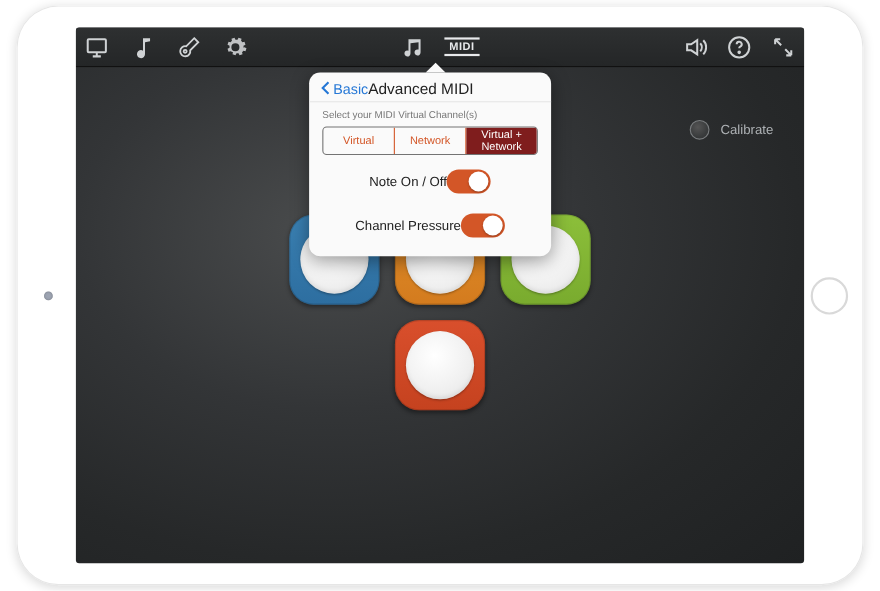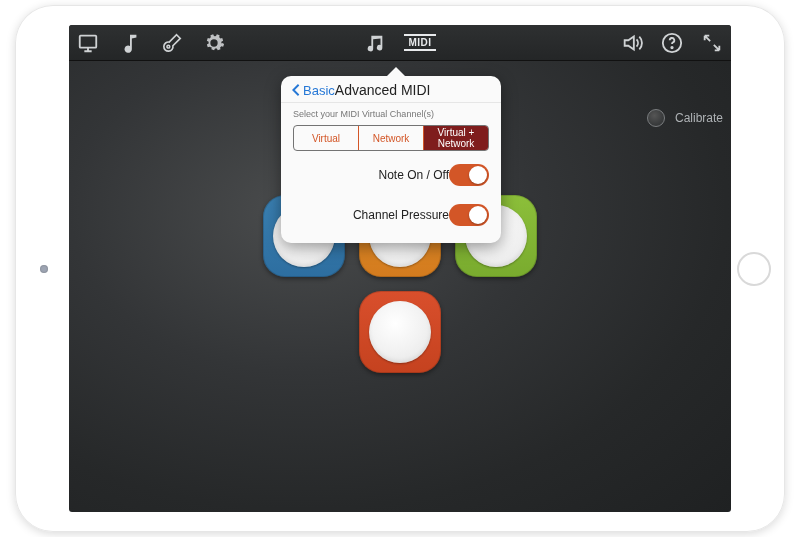--- a/index.html
+++ b/index.html
@@ -9,37 +9,37 @@
 .home-btn{position:absolute;right:14px;top:50%;transform:translateY(-50%);width:34px;height:34px;border-radius:50%;border:2px solid #d9d9d9;background:#fff}
 .screen{position:absolute;left:54px;top:20px;right:54px;bottom:20px;background:radial-gradient(ellipse at 35% 38%,#4a4c4d 0%,#333537 38%,#262829 70%,#1f2122 100%);border-radius:3px;overflow:hidden}
 .toolbar{height:36px;background:linear-gradient(#2e3031,#242627);display:flex;align-items:center;padding:0 8px;border-bottom:1px solid #111}
 .tb-left,.tb-center,.tb-right{display:flex;align-items:center;gap:20px}
 .tb-left{flex:1}
 .tb-center{flex:0 0 auto;gap:18px}
 .tb-right{flex:1;justify-content:flex-end;gap:18px}
 .icon{color:#cfd2d4;display:inline-flex;align-items:center;justify-content:center;width:22px;height:22px;cursor:pointer}
 .icon svg{width:100%;height:100%}
 .midi-icon{font-size:10px;font-weight:700;letter-spacing:0.5px;color:#e8eaec;padding:1px 3px;border-top:2px solid #e8eaec;border-bottom:2px solid #e8eaec;width:32px;text-align:center;line-height:11px}
-.popover{position:absolute;left:212px;top:51px;width:220px;background:#fafafa;border-radius:10px;box-shadow:0 4px 16px rgba(0,0,0,0.4);font-size:12px;color:#333}
+.popover{position:absolute;left:212px;top:41px;width:220px;background:#fafafa;border-radius:10px;box-shadow:0 4px 16px rgba(0,0,0,0.4);font-size:12px;color:#333}
 .popover::before{content:"";position:absolute;top:-9px;left:106px;border:9px solid transparent;border-bottom-color:#fafafa;border-top:none}
 .pop-header{display:flex;align-items:center;padding:6px 10px 4px;border-bottom:1px solid #e6e6e6}
 .back-btn{display:flex;align-items:center;color:#2678d6;font-size:13px;cursor:pointer;gap:2px}
 .back-btn svg{width:10px;height:14px}
 .pop-title{font-size:14px;color:#222;}
 .pop-body{padding:6px 12px 12px}
 .subtitle{font-size:9px;color:#777;margin-bottom:6px}
 .seg{display:flex;border:1px solid #737373;border-radius:4px;overflow:hidden;height:26px}
 .seg-item{flex:1;display:flex;align-items:center;justify-content:center;font-size:10px;color:#d35627;border-right:1px solid #d35627;cursor:pointer;padding:0 4px;text-align:center}
 .seg-item:last-child{border-right:none}
 .seg-item.active{background:#7f1d1d;color:#fff}
-.setting-row{display:flex;align-items:center;justify-content:flex-end;height:32px;margin-top:8px}
+.setting-row{display:flex;align-items:center;justify-content:center;height:32px;margin-top:8px}
 .setting-label{font-size:12px;color:#222}
 .switch{position:relative;width:40px;height:22px;background:#d35627;border-radius:11px;cursor:pointer}
 .switch::after{content:"";position:absolute;right:2px;top:2px;width:18px;height:18px;background:#fff;border-radius:50%;box-shadow:0 1px 2px rgba(0,0,0,0.3)}
-.calibrate{position:absolute;right:8px;top:84px;display:flex;align-items:center;gap:10px;color:#aeb2b5;font-size:12px}
+.calibrate{position:absolute;right:28px;top:84px;display:flex;align-items:center;gap:10px;color:#aeb2b5;font-size:12px}
 .cal-circle{width:18px;height:18px;border-radius:50%;border:1px solid #7a7d7f;background:radial-gradient(circle at 40% 35%,#555 0%,#3a3c3d 60%,#2f3132 100%)}
 .pads{position:absolute;left:0;right:0;top:170px;display:flex;flex-direction:column;align-items:center}
 .pad-row{display:flex;gap:14px}
 .pad{width:82px;height:82px;border-radius:22px;display:flex;align-items:center;justify-content:center;cursor:pointer;box-shadow:inset 0 0 0 1px rgba(0,0,0,0.15),0 2px 4px rgba(0,0,0,0.4)}
 .pad .disc{width:62px;height:62px;border-radius:50%;background:radial-gradient(circle at 42% 36%,#ffffff 0%,#f1f1f1 55%,#e3e3e3 100%);box-shadow:inset 0 -2px 4px rgba(0,0,0,0.08),0 1px 2px rgba(0,0,0,0.3)}
 .pad.blue{background:linear-gradient(#3a80b2,#2d6ea0)}
 .pad.orange{background:linear-gradient(#e38f2a,#d37b1e)}
 .pad.green{background:linear-gradient(#8cbf3a,#79ab2e)}
 .pad.red{background:linear-gradient(#d94f2c,#c5421f)}
 .pad-row.bottom{margin-top:14px}

